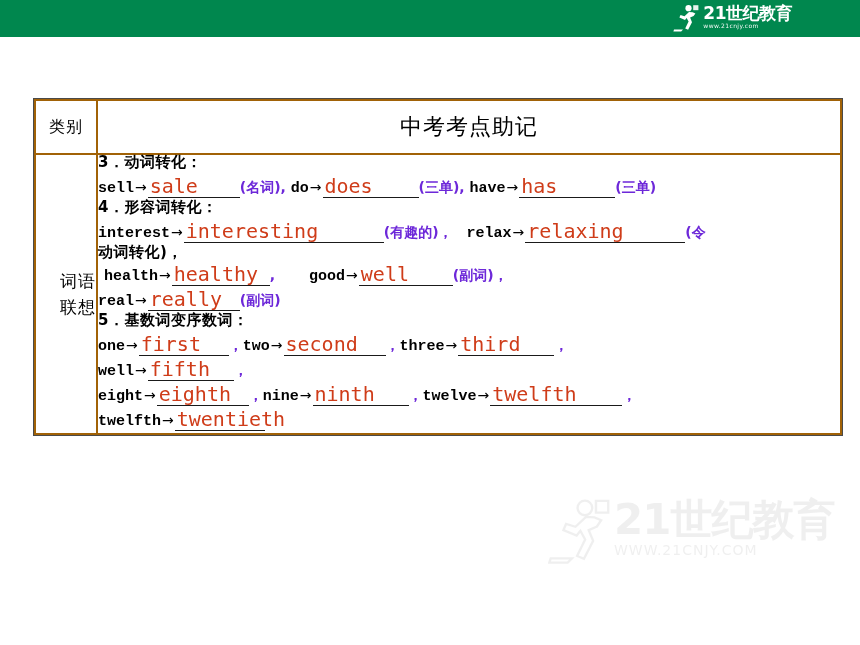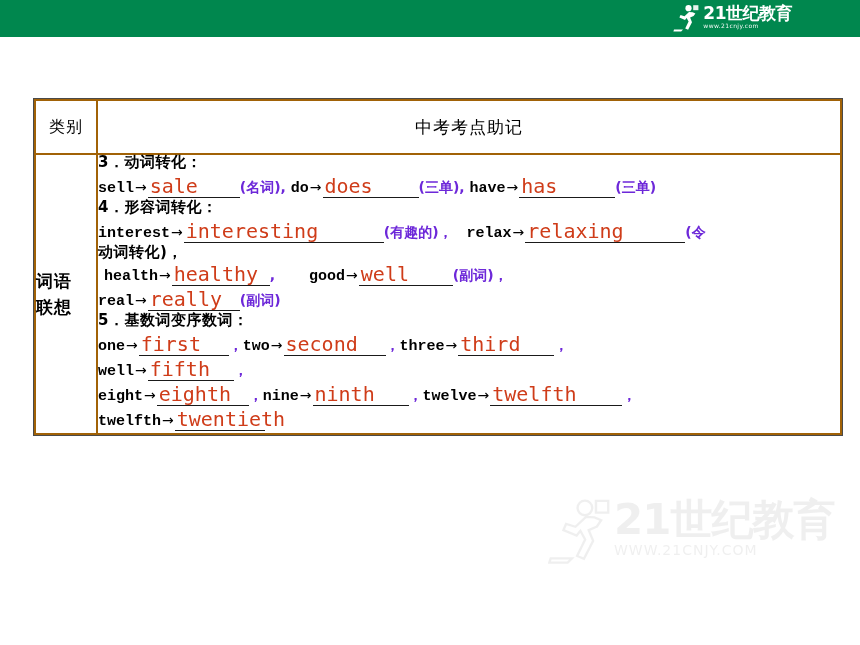--- a/index.html
+++ b/index.html
@@ -105,26 +105,26 @@
   .col-cat { width: 62px; }
 
   .head-cat, .head-main {
     text-align: center;
     font-family: "DejaVu Sans", sans-serif;
     font-size: 16px;
     color: #000;
     height: 52px;
     letter-spacing: 1px;
   }
-  .head-main { font-size: 17px; }
+  .head-main { font-size: 22px; }
 
   .cat-cell {
-    text-align: left;
-    font-family: "DejaVu Sans", sans-serif;
-    font-weight: bold;
+    text-align: right;
+    font-family: "DejaVu Sans", sans-serif;
+    font-weight: normal;
     font-size: 17px;
     color: #000;
     line-height: 26px;
     letter-spacing: 1px;
   }
 
   .body-cell {
     padding: 6px 4px 8px 8px;
     vertical-align: top;
   }

